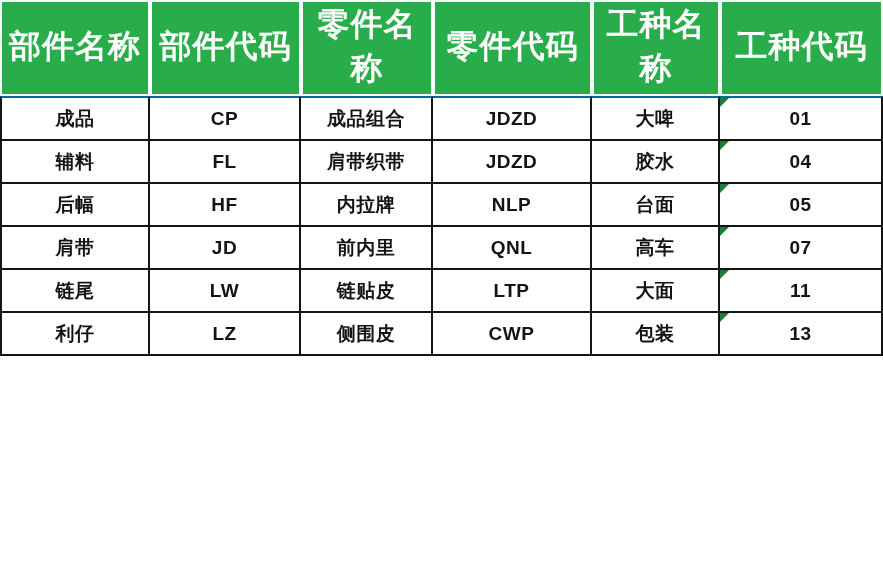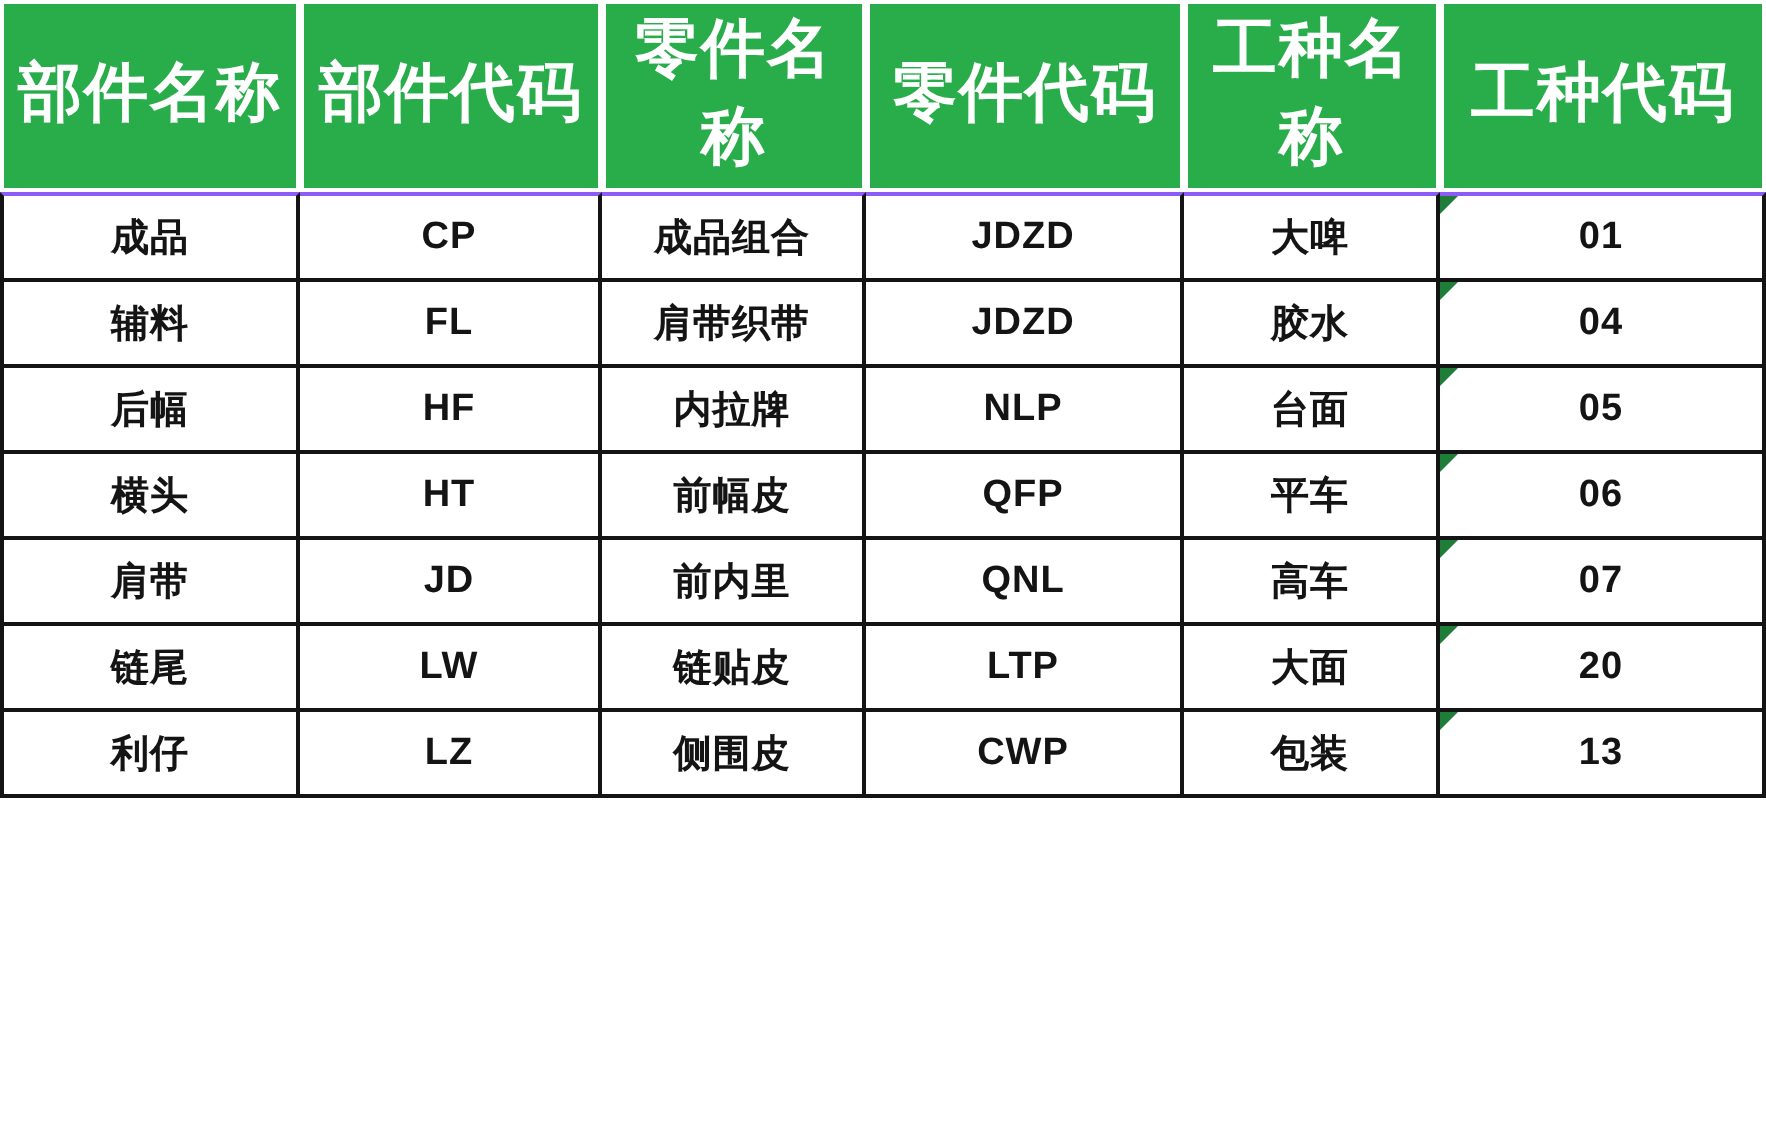--- a/index.html
+++ b/index.html
@@ -26,21 +26,21 @@
     position: relative;
     height: 39px;
     border-right: 2px solid #141414;
     border-bottom: 2px solid #141414;
     text-align: center; vertical-align: middle;
     font-size: 19px; font-weight: bold; color: #141414;
     background: #ffffff;
     letter-spacing: 0.5px;
   }
   tbody td:first-child { border-left: 2px solid #141414; }
-  tbody tr:first-child td { border-top: 2px solid #8b5cf6; margin-top: 36px; }
+  tbody tr:first-child td { border-top: 2px solid #0369a1; margin-top: 36px; }
   
   .flag-triangle {
     position: absolute; top: 0; left: 0;
     width: 0; height: 0;
     border-top: 9px solid #1e7d38;
     border-right: 9px solid transparent;
   }
 </style>
 </head>
 <body>
@@ -84,42 +84,34 @@
         </tr>
         <tr>
           <td><span>后幅</span></td>
           <td><span>HF</span></td>
           <td><span>内拉牌</span></td>
           <td><span>NLP</span></td>
           <td><span>台面</span></td>
           <td><span class="flag-triangle"></span><span>05</span></td>
         </tr>
         <tr>
-          <td><span>横头</span></td>
-          <td><span>HT</span></td>
-          <td><span>前幅皮</span></td>
-          <td><span>QFP</span></td>
-          <td><span>平车</span></td>
-          <td><span class="flag-triangle"></span><span>06</span></td>
-        </tr>
-        <tr>
           <td><span>肩带</span></td>
           <td><span>JD</span></td>
           <td><span>前内里</span></td>
           <td><span>QNL</span></td>
           <td><span>高车</span></td>
           <td><span class="flag-triangle"></span><span>07</span></td>
         </tr>
         <tr>
           <td><span>链尾</span></td>
           <td><span>LW</span></td>
           <td><span>链贴皮</span></td>
           <td><span>LTP</span></td>
           <td><span>大面</span></td>
-          <td><span class="flag-triangle"></span><span>20</span></td>
+          <td><span class="flag-triangle"></span><span>11</span></td>
         </tr>
         <tr>
           <td><span>利仔</span></td>
           <td><span>LZ</span></td>
           <td><span>侧围皮</span></td>
           <td><span>CWP</span></td>
           <td><span>包装</span></td>
           <td><span class="flag-triangle"></span><span>13</span></td>
         </tr>
       </tbody>

